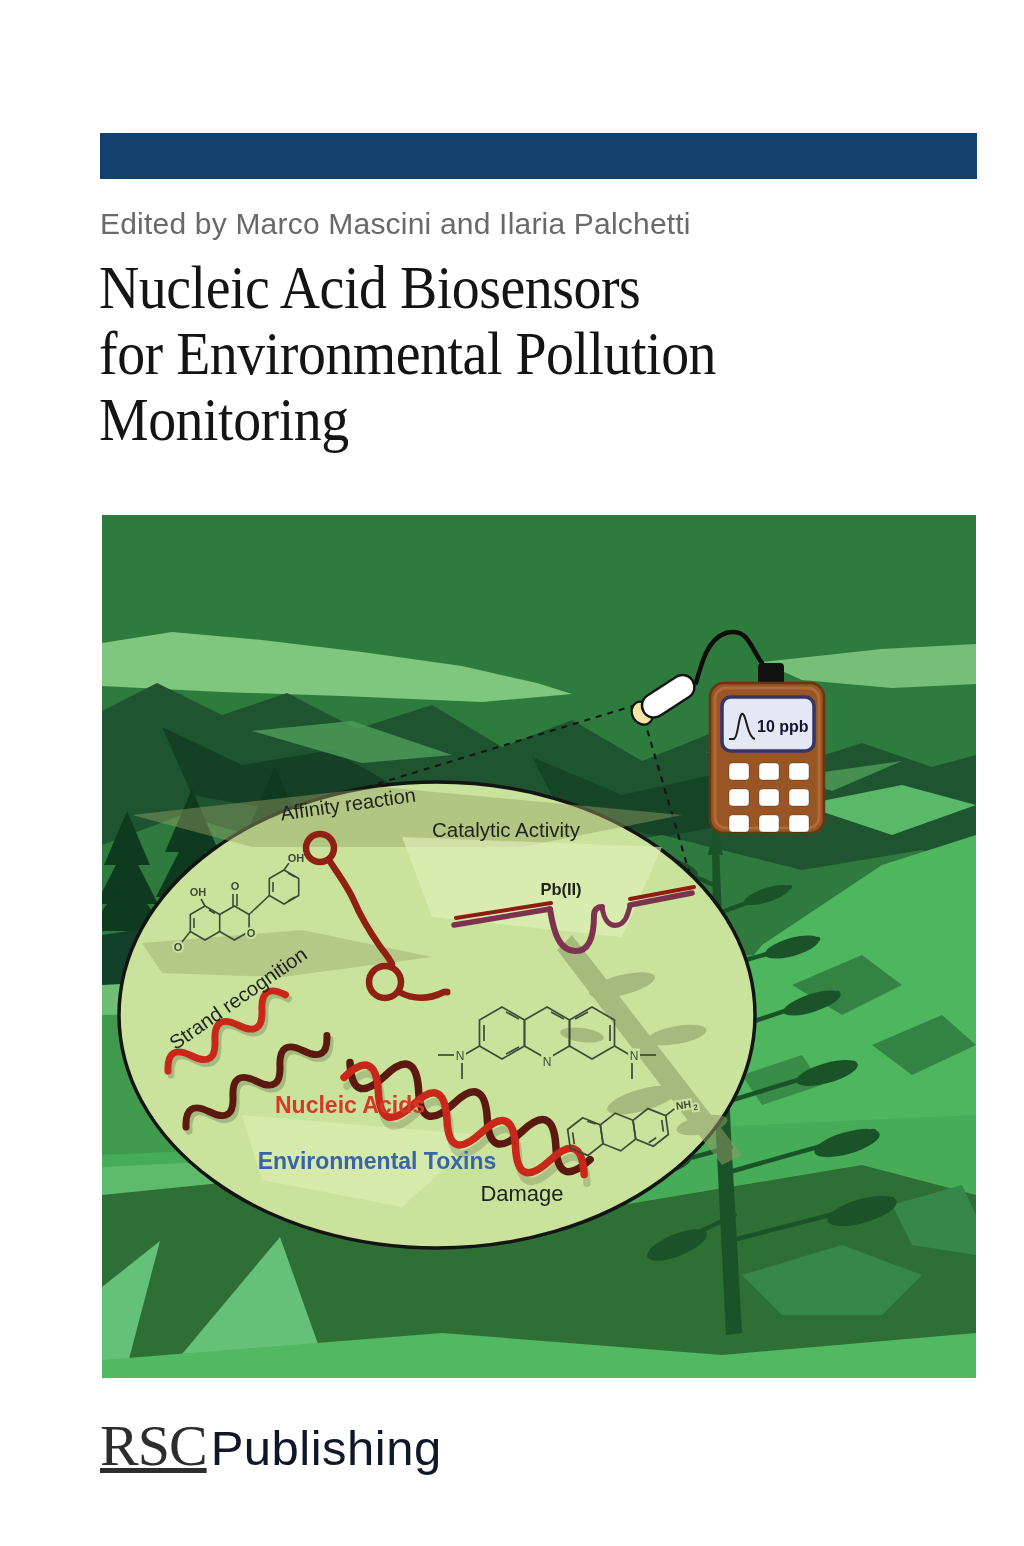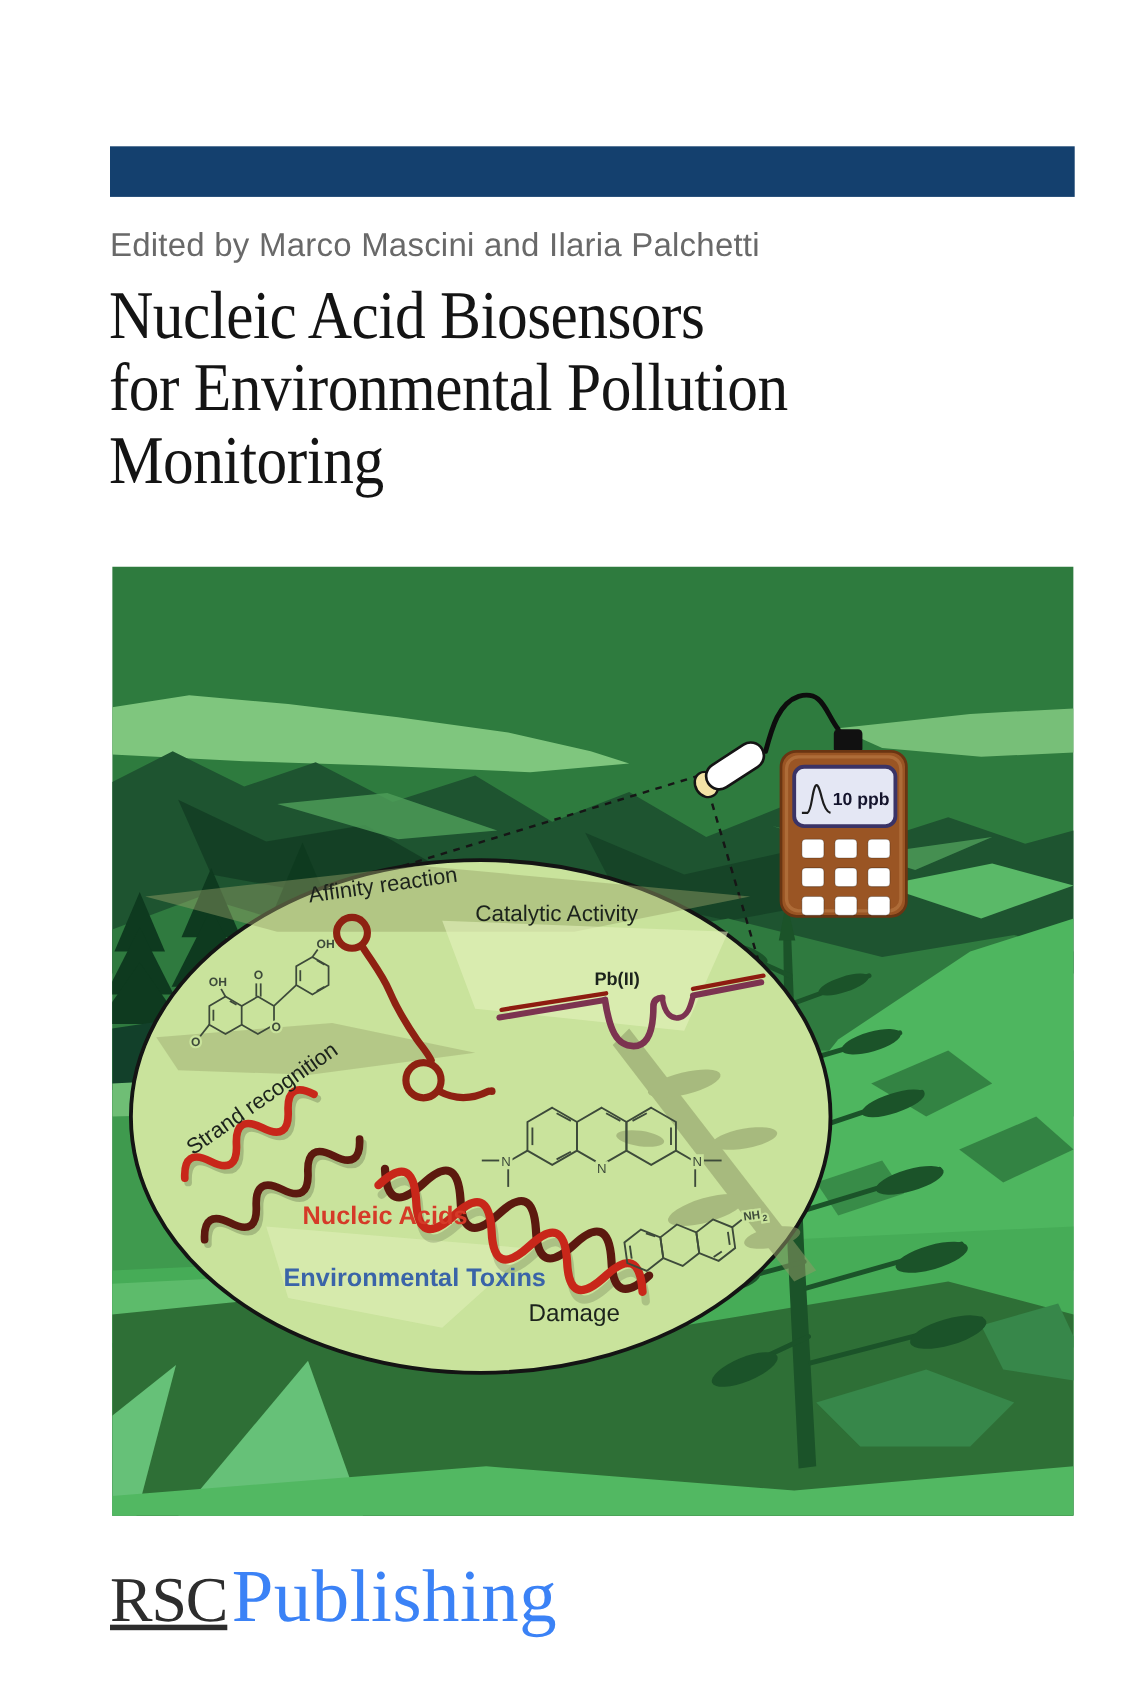--- a/index.html
+++ b/index.html
@@ -7,21 +7,21 @@
          font-family:"Liberation Sans",sans-serif;}
   .header-bar{position:absolute;left:100px;top:133px;width:877px;height:46px;background:#14406e;}
   .edited-by{position:absolute;left:100px;top:207px;font-size:30px;color:#696969;letter-spacing:0.2px;}
   .title{position:absolute;left:99px;top:254px;margin:0;font-family:"Liberation Serif",serif;
          font-weight:normal;font-size:62px;line-height:66px;color:#141414;letter-spacing:-0.5px;
          transform:scaleX(0.9);transform-origin:left top;}
   .title span{display:block;}
   .illustration{position:absolute;left:102px;top:515px;width:874px;height:863px;display:block;}
   .publisher{position:absolute;left:100px;top:1412px;white-space:nowrap;}
   .publisher .rsc{font-family:"Liberation Serif",serif;font-size:58px;color:#2d2d2d;letter-spacing:-1px;text-decoration:underline;}
-  .publisher .pub{font-family:Liberation Serif, serif;font-size:68px;color:#3b82f6;margin-left:4px;letter-spacing:0.5px;}
+  .publisher .pub{font-family:Liberation Sans, sans-serif;font-size:49px;color:#0f172a;margin-left:4px;letter-spacing:0.5px;}
   svg text{font-family:"Liberation Sans",sans-serif;}
 </style>
 </head>
 <body>
 
 <div class="cover">
 
   <div class="header-bar"></div>
 
   <div class="edited-by">Edited by Marco Mascini and Ilaria Palchetti</div>

